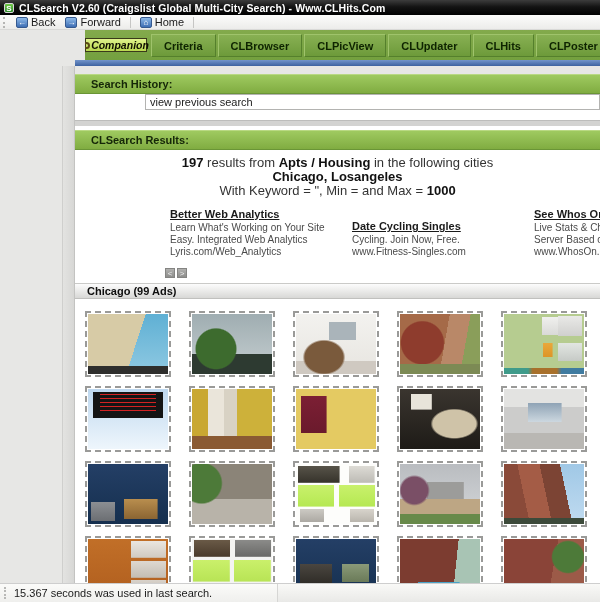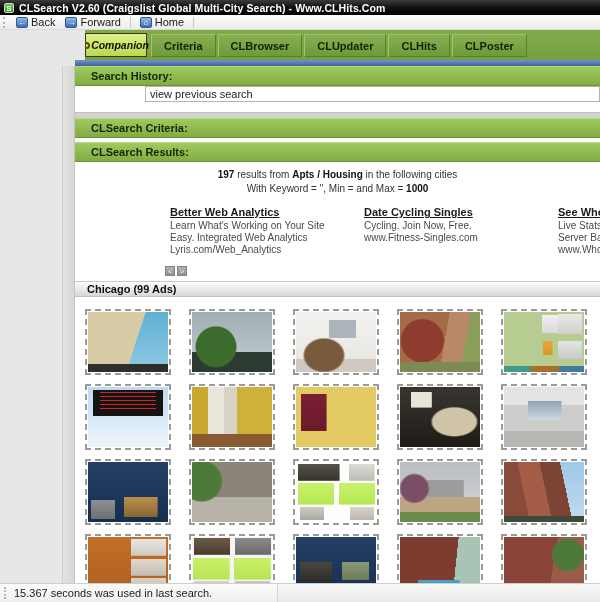--- a/index.html
+++ b/index.html
@@ -22,52 +22,52 @@
   .tbtn { display:flex; align-items:center; gap:3px; padding:0 5px; height:14px; cursor:default; }
   .tico { width:12px; height:11px; border-radius:2px; background:linear-gradient(#8db9e8,#3e6eb4);
     color:#fff; font-size:8px; line-height:10px; text-align:center; border:1px solid #35598f; }
   .sep { width:1px; height:11px; background:#c6c6c4; margin:0 4px; }
   .address { padding-left:6px; white-space:nowrap; color:#111; }
 
   
   .navrow { height:30px; flex:0 0 30px; display:flex; background:#e7e7e5; }
   .nav-spacer { width:85px; flex:0 0 85px; }
   .navbar { flex:1; background:linear-gradient(#83aa4c,#74a03f); display:flex; align-items:center; overflow:hidden; }
-  .logo { width:62px; height:24px; flex:0 0 62px; background:linear-gradient(#dff28c,#b9d84f);
+  .logo { width:62px; height:14px; flex:0 0 62px; background:linear-gradient(#dff28c,#b9d84f);
     border:1px solid #3a3a1a; display:flex; align-items:center; justify-content:center; gap:1px;
     font-weight:bold; font-style:italic; font-size:10.5px; color:#101000; margin-right:4px; }
   .mag { width:7px; height:7px; border:2px solid #5a4a16; border-radius:50%; position:relative; flex:0 0 7px; }
   .mag::after { content:""; position:absolute; width:2px; height:5px; background:#5a4a16;
     transform:rotate(-45deg); left:-3px; top:5px; }
   .tab { height:23px; line-height:22px; padding:0 12px; margin-right:2px;
     background:linear-gradient(#88b053,#6d9a3a); border:1px solid #9fc36b;
     border-right-color:#55802c; border-bottom-color:#55802c;
     font-weight:bold; font-size:11px; color:#0e2400; white-space:nowrap; cursor:default; }
   .bluestrip { height:6px; flex:0 0 6px; background:linear-gradient(#7395ca,#3d62a0); margin-left:75px; }
 
   
   .bodyrow { flex:1; display:flex; overflow:hidden; }
   .leftrail { width:62px; flex:0 0 62px; background:#e7e7e5; }
   .scrolltrack { width:13px; flex:0 0 13px; background:linear-gradient(90deg,#e3e3e1,#d7d7d5);
     border-left:1px solid #cfcfcd; border-right:1px solid #c3c3c1; }
-  .content { flex:1; background:#fff; overflow:hidden; display:flex; flex-direction:column; }
+  .content { flex:1; background:#fff; overflow:hidden; display:flex; flex-direction:column;margin-top:8px; }
 
   .section-bar { height:20px; flex:0 0 20px; background:linear-gradient(#9fca60,#80ac41);
     border-top:1px solid #b9d983; border-bottom:1px solid #6a9536;
     font-weight:bold; font-size:11px; color:#152608; line-height:18px; padding-left:16px; }
   .history-area { height:26px; flex:0 0 26px; background:#fff; display:flex; }
   .history-input { margin-left:70px; width:calc(100% - 62px); height:16px; border:1px solid #b3b3b1;
     font-size:11px; color:#222; padding:0 4px; font-family:"Liberation Sans",sans-serif; }
   .divider { height:6px; flex:0 0 6px; background:#d3d3d1; border-top:1px solid #bdbdbb; }
   .gap4 { height:4px; flex:0 0 4px; background:#fff; }
 
   .results-block { background:#fff; flex:0 0 auto; }
-  .results-text { text-align:center; font-size:10px; color:#333; padding-top:6px; line-height:14px; }
+  .results-text { text-align:center; font-size:13px; color:#333; padding-top:6px; line-height:14px; }
   .results-text b { color:#111; }
-  .ads-row { display:flex; margin:10px 0 0 95px; gap:16px; font-size:10px; color:#4a4a4a; line-height:12px; }
+  .ads-row { display:flex; margin:10px 0 0 95px; gap:4px; font-size:10px; color:#4a4a4a; line-height:12px;align-items:flex-end; }
   .ad { width:178px; flex:0 0 178px; }
   .ad-title { font-weight:bold; text-decoration:underline; color:#1a1a1a; font-size:11px;
     margin-bottom:2px; cursor:pointer; white-space:nowrap; }
   .pager { margin:10px 0 5px 90px; display:flex; gap:2px; }
   .pbtn { width:10px; height:10px; background:linear-gradient(#b0b0ae,#8e8e8c); color:#eee;
     font-size:8px; line-height:10px; text-align:center; cursor:pointer; border:1px solid #848482; }
 
   .city-bar { height:16px; flex:0 0 16px; background:linear-gradient(#fcfcfc,#d8d8d6);
     border-top:1px solid #cacac8; border-bottom:1px solid #c0c0be;
     font-weight:bold; font-size:11px; color:#0e0e0e; line-height:15px; padding-left:12px; }
@@ -188,20 +188,21 @@
 
   <div class="navrow">
     <div class="nav-spacer"></div>
     <div class="navbar">
       <div class="logo">
         <span class="mag"></span>
         <span>Companion</span>
       </div>
       <div class="tab">Criteria</div>
       <div class="tab">CLBrowser</div>
+      <div class="tab">CLPicView</div>
       <div class="tab">CLUpdater</div>
       <div class="tab">CLHits</div>
       <div class="tab">CLPoster</div>
 
     </div>
   </div>
   <div class="bluestrip"></div>
 
   <div class="bodyrow">
     <div class="leftrail"></div>
@@ -210,29 +211,29 @@
     <div class="content">
 
       <div class="section-bar">Search History:</div>
 
       <div class="history-area">
         <input class="history-input" type="text" value="view previous search" style="">
       </div>
 
       <div class="divider"></div>
 
-      <div class="section-bar">CLSearch Criteria:</div>
       <div class="gap4"></div>
       <div class="section-bar">CLSearch Results:</div>
 
       <div class="results-block">
         <div class="results-text">
           <div>
             <b>197</b><span> results from </span><b>Apts / Housing</b><span> in the following cities</span>
           </div>
+          <div><b>Chicago, Losangeles</b></div>
           <div>
             <span>With Keyword = ", Min = and Max = </span><b>1000</b>
           </div>
         </div>
 
         <div class="ads-row">
           <div class="ad">
             <div class="ad-title">Better Web Analytics</div>
             <div>Learn What's Working on Your Site</div>
             <div>Easy. Integrated Web Analytics</div>

